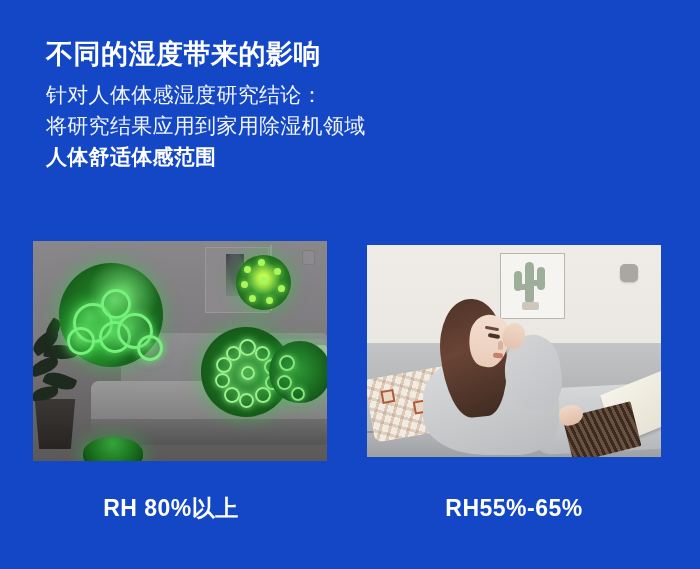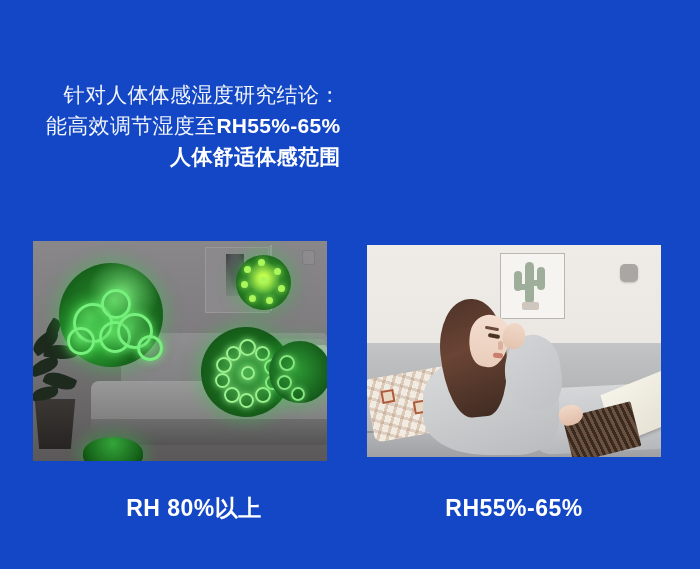--- a/index.html
+++ b/index.html
@@ -43,21 +43,20 @@
     color: #ffffff;
     font-size: 21px;
     line-height: 31px;
     letter-spacing: 0.3px;
     white-space: nowrap;
   }
   .intro-line {
     display: block;
     font-weight: 400;
     color: #f2f5fb;
-    text-align: right;
   }
   .intro-line.bold {
     font-weight: 700;
     color: #ffffff;
   }
   .intro-line .bold-run {
     font-weight: 700;
     color: #ffffff;
   }
 
@@ -426,21 +425,21 @@
     width: 700px;
     height: 75px;
   }
   .caption {
     position: absolute;
     top: 0;
     width: 294px;
     text-align: center;
     color: #ffffff;
   }
-  .caption-left  { left: 47px; }
+  .caption-left  { left: 24px; }
   .caption-right { left: 367px; }
   .caption-title {
     display: block;
     font-size: 23px;
     font-weight: 700;
     letter-spacing: 0.5px;
     line-height: 29px;
     color: #ffffff;
     white-space: nowrap;
   }
@@ -453,24 +452,25 @@
     line-height: 24px;
     color: #eef2fa;
     white-space: nowrap;
   }
 </style>
 </head>
 <body>
 
 <div class="slide">
 
+  <h1 class="page-title">不同的湿度带来的影响</h1>
 
   <div class="intro">
     <span class="intro-line">针对人体体感湿度研究结论：</span>
-    <span class="intro-line"><span>能高效调节湿度至</span><span class="bold-run">RH55%-65%</span></span>
+    <span class="intro-line">将研究结果应用到家用除湿机领域</span>
     <span class="intro-line bold">人体舒适体感范围</span>
   </div>
 
   <div class="photo-row">
 
     <div class="photo photo-left">
       <div class="photo-inner">
         <div class="lr-wall"></div>
         <div class="lr-frame"></div>
         <div class="lr-frame2"></div>

